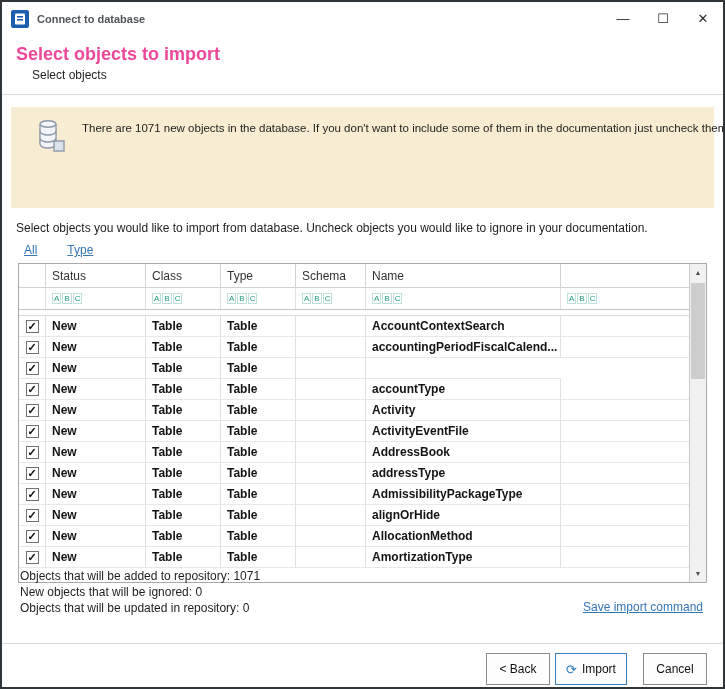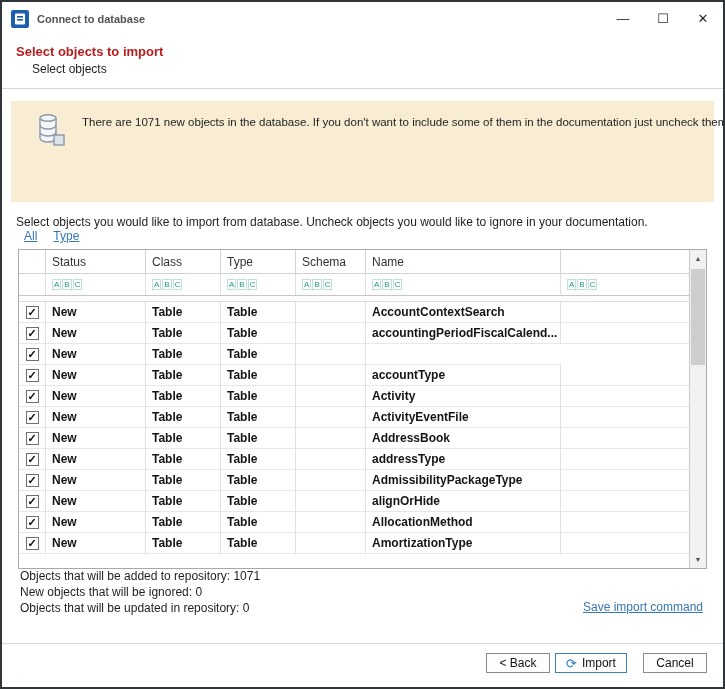--- a/index.html
+++ b/index.html
@@ -12,35 +12,35 @@
   
   .titlebar { height:33px; display:flex; align-items:center; padding-left:9px; }
   .app-icon { width:18px; height:18px; margin-right:8px; display:inline-flex; }
   .win-title { font-weight:bold; color:#4f5458; font-size:11px; }
   .win-controls { margin-left:auto; display:flex; height:100%; }
   .win-btn { width:40px; height:100%; display:flex; align-items:center; justify-content:center;
              font-size:13px; color:#2b2b2b; background:none; border:none; cursor:pointer; }
 
   
   .wizard { padding:9px 14px 0; }
-  .wizard-title { font-weight:bold; font-size:13px; color:#b91c1c; }
+  .wizard-title { font-weight:bold; font-size:18px; color:#ec4899; }
   .wizard-sub { margin:3px 0 0 16px; }
 
   .hline { border-top:1px solid #d8d8d8; }
   .hline.top { margin-top:12px; }
   .hline.bottom { position:absolute; left:0; right:0; top:641px; }
 
   
   .banner { margin:12px 9px 0; height:101px; background:#f8ecd2; padding:11px 10px 0 26px;
             display:flex; align-items:flex-start; gap:15px; }
   .banner-text { padding-top:4px; font-size:11.5px; white-space:nowrap; }
 
   .instructions { margin:13px 14px 0; }
 
-  .links { margin:0 0 0 22px; display:flex; gap:16px; }
+  .links { margin:8px 0 0 22px; display:flex; gap:30px; }
   .link { color:#3576b5; text-decoration:underline; cursor:pointer; }
 
   
   .grid-wrap { margin:6px 16px 0; height:320px; border:1px solid #a9a9a9; display:flex; background:#fff; }
   .grid { flex:1; display:flex; flex-direction:column; overflow:hidden; }
   .grid-row { display:grid; grid-template-columns:27px 100px 75px 75px 70px 195px 1fr; }
   .header-row { height:24px; }
   .filter-row { height:22px; border-bottom:1px solid #c6c6c6; }
   .spacer-row { height:6px; border-bottom:1px solid #dcdcdc; }
   .data-row { height:21px; }
@@ -63,21 +63,21 @@
   .sb-btn { height:17px; display:flex; align-items:center; justify-content:center; font-size:7px;
             color:#505050; background:#f1f1f1; border:none; cursor:pointer; }
   .sb-track { flex:1; position:relative; }
   .sb-thumb { position:absolute; top:2px; left:1px; right:1px; height:96px; background:#cdcdcd;
               cursor:pointer; }
 
   
   .summary { position:absolute; left:18px; top:566px; line-height:16px; }
   .save-link { position:absolute; right:20px; top:598px; }
   .footer { position:absolute; top:651px; right:16px; display:flex; align-items:center; }
-  .btn { height:20px; min-width:64px; border:1px solid #8b8b8b; background:#fdfdfd; font-size:12px;
+  .btn { height:32px; min-width:64px; border:1px solid #8b8b8b; background:#fdfdfd; font-size:12px;
          font-family:inherit; cursor:pointer; display:flex; align-items:center; justify-content:center;
          padding:0 10px; color:#111; }
   .btn.import { margin-left:5px; border-color:#3c7fc0; min-width:72px; gap:5px; }
   .btn.cancel { margin-left:16px; }
   .import-icon { color:#2a7ac0; font-size:13px; line-height:13px; }
 </style>
 </head>
 <body>
 
 <div class="window">

